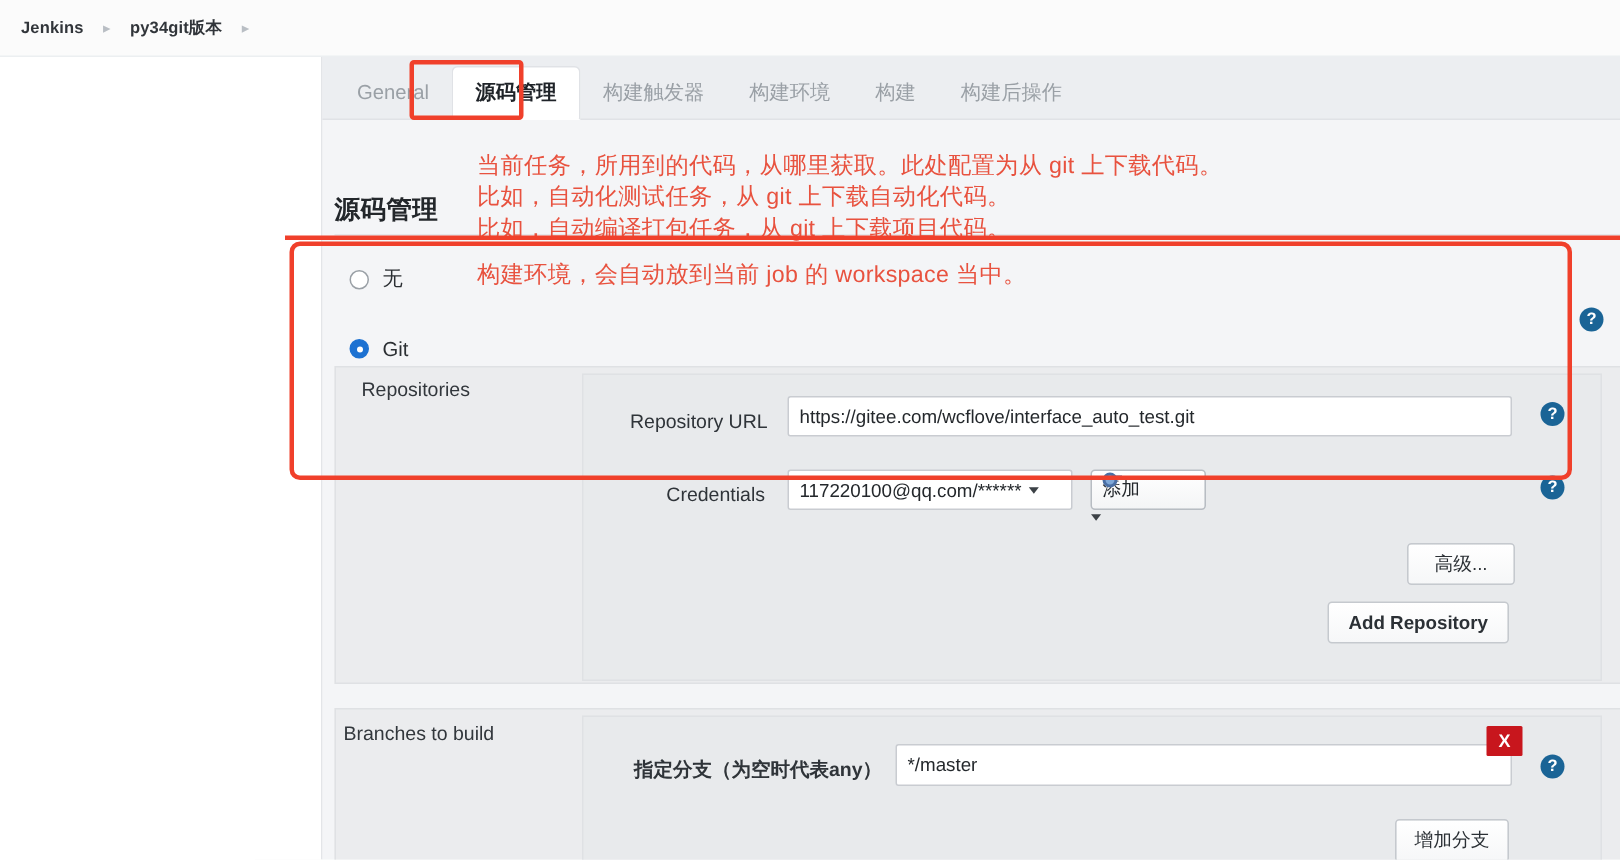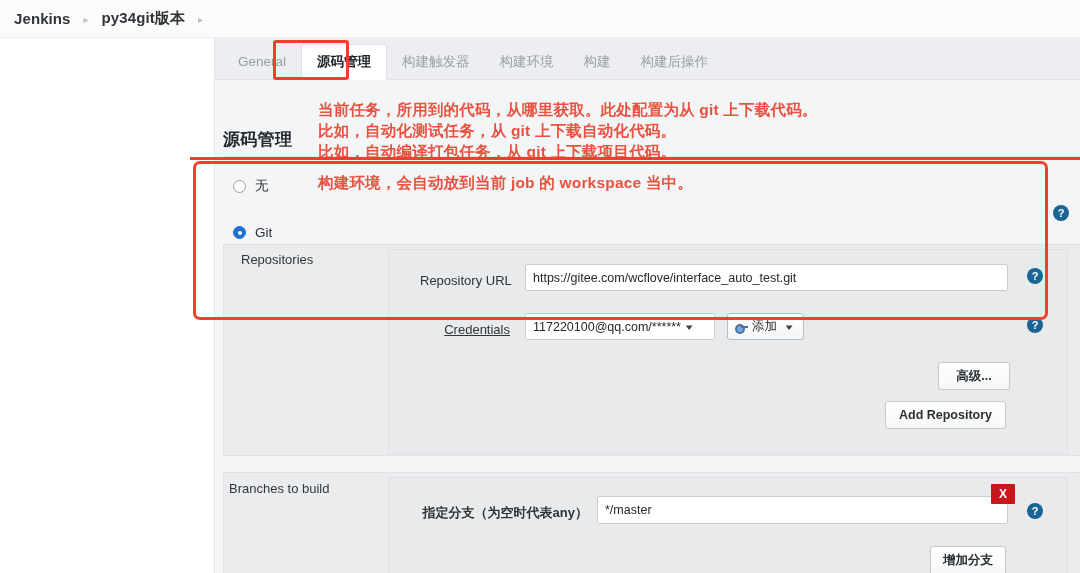--- a/index.html
+++ b/index.html
@@ -14,21 +14,21 @@
 
   
   .breadcrumb-bar {
     position: absolute; left: 0; top: 0; width: 1080px; height: 38px;
     background: #fbfbfb;
     border-bottom: 1px solid #eceff1;
     display: flex; align-items: center;
     padding-left: 14px;
   }
   .crumb {
-    font-size: 15px; font-weight: bold; color: #31353a;
+    font-size: 11px; font-weight: bold; color: #31353a;
     letter-spacing: .1px;
   }
   .crumb-sep {
     color: #b9bec4; font-size: 10px; margin: 0 13px 0 13px;
     position: relative; top: 1px;
   }
 
   
   .config-panel {
     position: absolute; left: 190px; top: 38px;
@@ -92,21 +92,21 @@
     content: ""; position: absolute; left: 3.5px; top: 3.5px;
     width: 4px; height: 4px; border-radius: 50%; background: #fff;
   }
   .radio-label { font-size: 13.5px; color: #2b2f33; }
 
   
   .annot {
     position: absolute;
     color: #e8523f;
     font-size: 15.5px;
-    font-weight: bold;
+    font-weight: normal;
     letter-spacing: .2px;
     white-space: nowrap;
   }
   .annot.l1 { left: 318px; top: 100px; }
   .annot.l2 { left: 318px; top: 121px; }
   .annot.l3 { left: 318px; top: 142px; }
   .annot.l4 { left: 318px; top: 173px; }
 
   
   .red-box {
@@ -169,32 +169,32 @@
   }
 
   .btn {
     position: absolute;
     background: linear-gradient(#ffffff, #f6f7f8);
     border: 1px solid #c5c9ce;
     border-radius: 3px;
     font-size: 12.5px; color: #2b3035;
     display: flex; align-items: center; justify-content: center;
     white-space: nowrap;
-    font-weight: bold;
+    font-weight: normal;
   }
   .btn.bold { font-weight: bold; }
 
   .btn-add-cred {
     position: absolute;
     background: linear-gradient(#ffffff, #f4f5f6);
     border: 1px solid #b8bdc3;
     border-radius: 3px;
-    display: flex; align-items: center; gap: 4px;
+    display: flex; gap: 4px;
     padding: 0 7px;
-    font-size: 12.5px; color: #24282c;
+    font-size: 12.5px; color: #24282c; flex-direction: column;
   }
   .key-icon {
     width: 13px; height: 8px; position: relative; display: inline-block;
   }
   .key-icon::before {
     content: ""; position: absolute; left: 0; top: 1px;
     width: 6px; height: 6px; border-radius: 50%;
     border: 2px solid #4a6fa5; background: #7fa8d8;
   }
   .key-icon::after {
@@ -259,21 +259,21 @@
 
       <div class="block" style="left:8px; top:164px; width:870px; height:212px;"></div>
       <div class="block" style="left:173px; top:169px; width:680px; height:205px; background:#e8eaec;"></div>
 
       <div class="block-label" style="left:26px; top:172px;">Repositories</div>
 
       <div class="row-label" style="left:205px; top:193px; width:90px;">Repository URL</div>
       <div class="text-input" style="left:310px; top:184px; width:483px; height:27px;">https://gitee.com/wcflove/interface_auto_test.git</div>
       <div class="help-icon" style="left:812px; top:188px;">?</div>
 
-      <div class="row-label" style="left:205px; top:242px; width:90px;text-decoration:underline;">Credentials</div>
+      <div class="row-label" style="left:205px; top:242px; width:90px;">Credentials</div>
       <div class="select-box" style="left:310px; top:233px; width:190px; height:27px;">
         <span>117220100@qq.com/******</span>
         <span class="caret">▾</span>
       </div>
       <div class="btn-add-cred" style="left:512px; top:233px; width:77px; height:27px;">
         <span class="key-icon"></span>
         <span>添加</span>
         <span class="caret">▾</span>
       </div>
       <div class="help-icon" style="left:812px; top:237px;">?</div>

